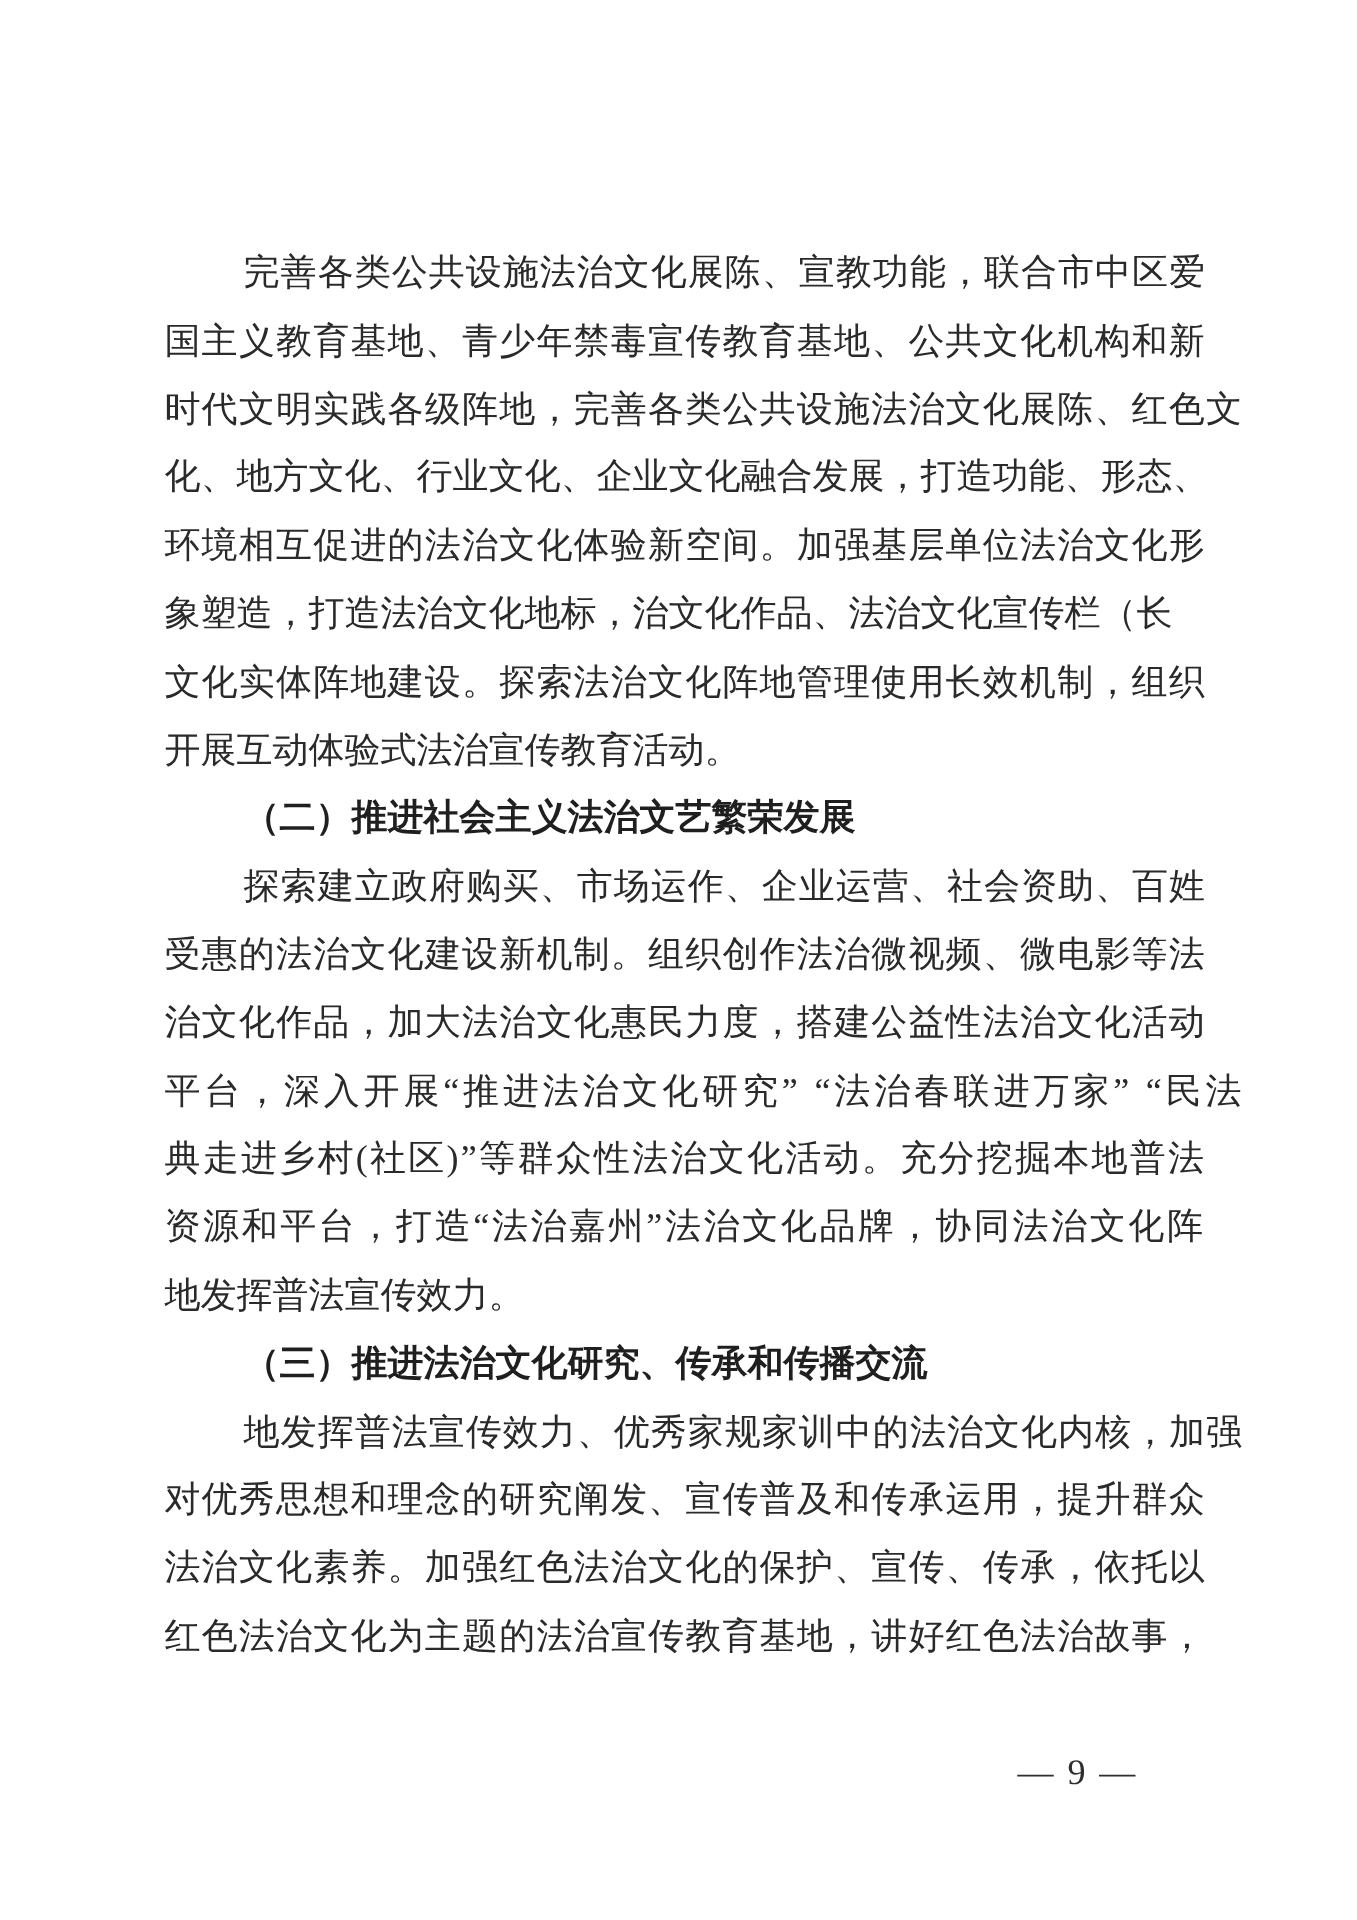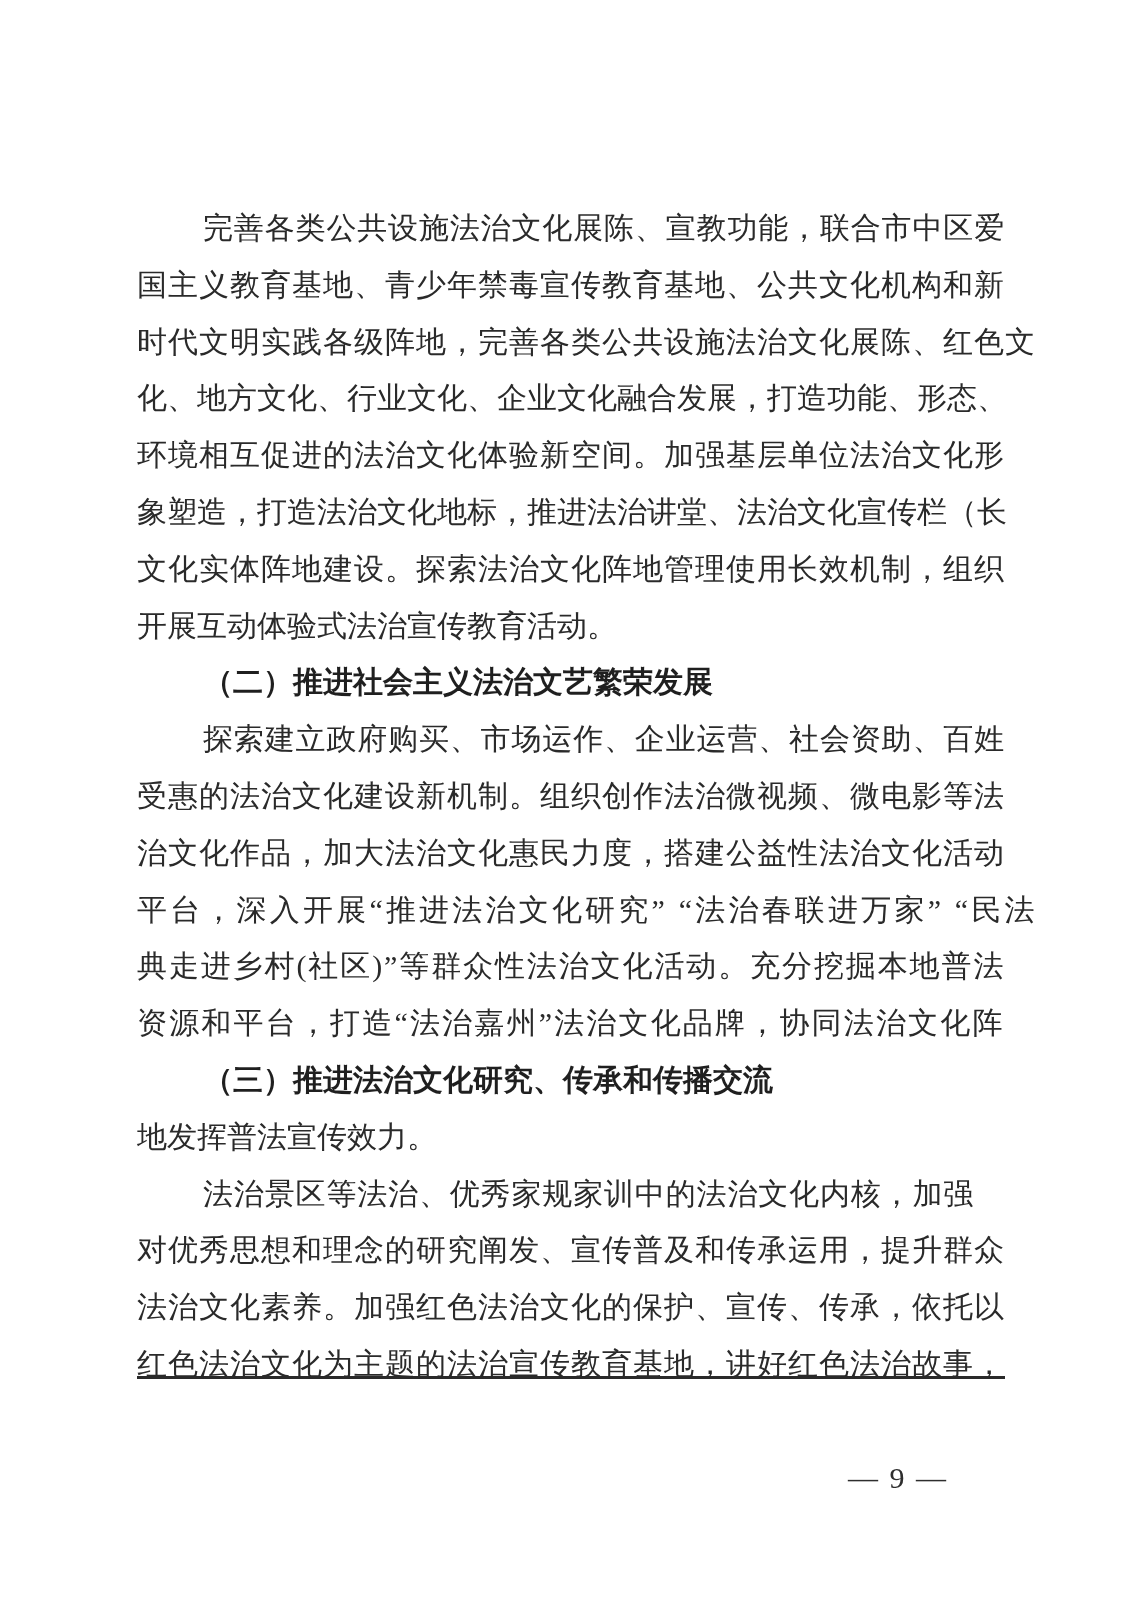--- a/index.html
+++ b/index.html
@@ -51,31 +51,31 @@
 </head>
 <body>
 
 <div class="page">
   <div class="body-block">
       <div class="line indent"><span style="letter-spacing: 0.846154px;">完善各类公共设施法治文化展陈、宣教功能，联合市中区爱</span></div>
       <div class="line"><span style="letter-spacing: 1px;">国主义教育基地、青少年禁毒宣传教育基地、公共文化机构和新</span></div>
       <div class="line"><span style="letter-spacing: 1px;">时代文明实践各级阵地，完善各类公共设施法治文化展陈、红色文</span></div>
       <div class="line"><span>化、地方文化、行业文化、企业文化融合发展，打造功能、形态、</span></div>
       <div class="line"><span style="letter-spacing: 1px;">环境相互促进的法治文化体验新空间。加强基层单位法治文化形</span></div>
-      <div class="line"><span>象塑造，打造法治文化地标，推进法治讲堂、法治文化宣传栏（长</span></div>
+      <div class="line"><span>象塑造，打造法治文化地标，治文化作品、法治文化宣传栏（长</span></div>
       <div class="line"><span style="letter-spacing: 1px;">文化实体阵地建设。探索法治文化阵地管理使用长效机制，组织</span></div>
       <div class="line"><span>开展互动体验式法治宣传教育活动。</span></div>
       <div class="line heading indent"><span>（二）推进社会主义法治文艺繁荣发展</span></div>
       <div class="line indent"><span style="letter-spacing: 0.846154px;">探索建立政府购买、市场运作、企业运营、社会资助、百姓</span></div>
       <div class="line"><span style="letter-spacing: 1px;">受惠的法治文化建设新机制。组织创作法治微视频、微电影等法</span></div>
       <div class="line"><span style="letter-spacing: 1px;">治文化作品，加大法治文化惠民力度，搭建公益性法治文化活动</span></div>
       <div class="line"><span style="letter-spacing: 3.2px;">平台，深入开展“推进法治文化研究” “法治春联进万家” “民法</span></div>
       <div class="line"><span style="letter-spacing: 1.89655px;">典走进乡村(社区)”等群众性法治文化活动。充分挖掘本地普法</span></div>
       <div class="line"><span style="letter-spacing: 2.17857px;">资源和平台，打造“法治嘉州”法治文化品牌，协同法治文化阵</span></div>
+      <div class="line"><span>地发挥普法宣传效力。</span></div>
       <div class="line heading indent"><span>（三）推进法治文化研究、传承和传播交流</span></div>
-      <div class="line"><span>地发挥普法宣传效力。</span></div>
-      <div class="line indent"><span style="letter-spacing: 0.846154px;">法治景区等法治、优秀家规家训中的法治文化内核，加强</span></div>
+      <div class="line indent"><span style="letter-spacing: 0.846154px;">地发挥普法宣传效力、优秀家规家训中的法治文化内核，加强</span></div>
       <div class="line"><span style="letter-spacing: 1px;">对优秀思想和理念的研究阐发、宣传普及和传承运用，提升群众</span></div>
       <div class="line"><span style="letter-spacing: 1px;">法治文化素养。加强红色法治文化的保护、宣传、传承，依托以</span></div>
-      <div class="line"><span style="letter-spacing: 1px; text-decoration: underline;">红色法治文化为主题的法治宣传教育基地，讲好红色法治故事，</span></div>
+      <div class="line"><span style="letter-spacing: 1px;">红色法治文化为主题的法治宣传教育基地，讲好红色法治故事，</span></div>
     </div>
   <div class="pagenum">— 9 —</div>
 </div>
 
 </body></html>

